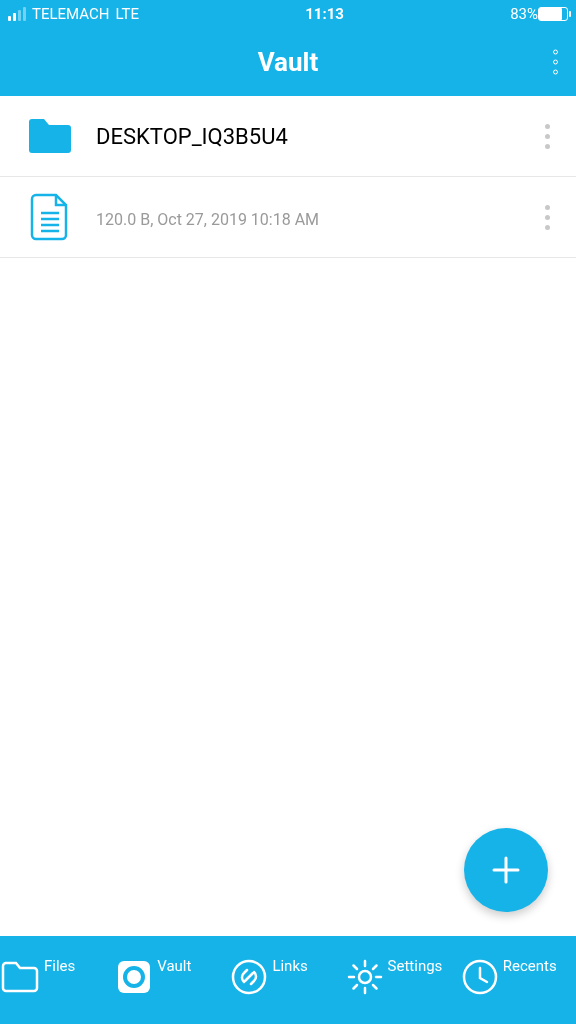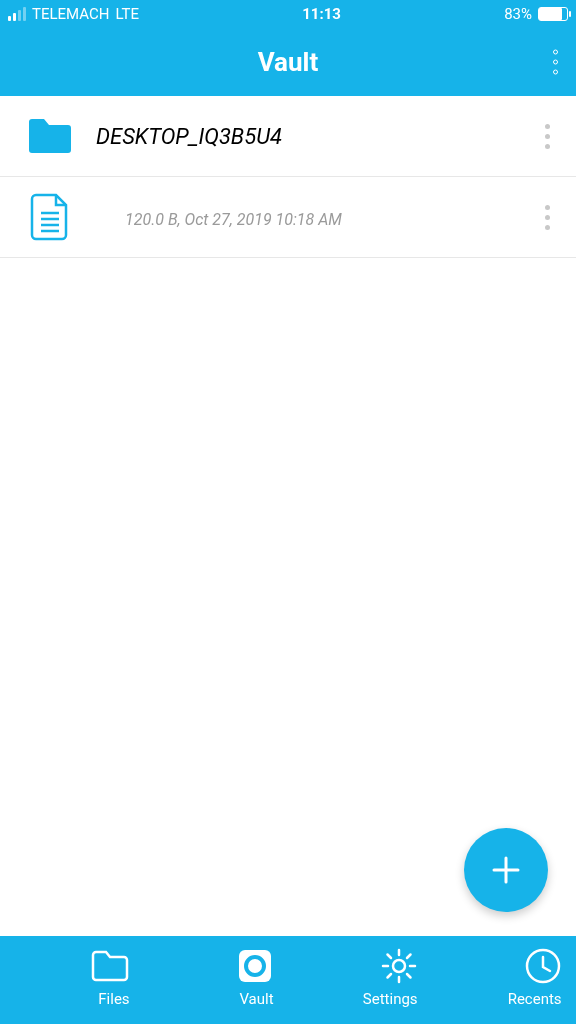--- a/index.html
+++ b/index.html
@@ -23,21 +23,21 @@
       color: #fff;
       font-size: 15px;
     }
     .status-left { display: flex; align-items: center; gap: 6px; }
     .signal-bars { display: flex; align-items: flex-end; gap: 2px; height: 14px; }
     .signal-bars span { width: 3px; background: #fff; border-radius: 1px; }
     .signal-bars span:nth-child(1){height:5px}
     .signal-bars span:nth-child(2){height:8px}
     .signal-bars span:nth-child(3){height:11px;opacity:.4}
     .signal-bars span:nth-child(4){height:14px;opacity:.4}
-    .status-right { display: flex; align-items: center; gap: 6px; }
+    .status-right { display: flex; align-items: center; gap: 0; }
     .battery {
       width: 30px; height: 14px; border: 1.5px solid #fff; border-radius: 3px; position: relative;
     }
     .battery::after { content:""; position:absolute; right:-4px; top:3px; width:2px; height:6px; background:#fff; border-radius:1px;}
     .battery-fill { background:#fff; height:100%; width:83%; border-radius:1px;}
     .header {
       background: #16b3e9;
       height: 68px;
       display: flex;
       align-items: center;
@@ -52,37 +52,37 @@
     }
     .header-more span, .row-more span {
       width: 5px; height: 5px; border:1.5px solid #fff; border-radius:50%;
     }
     .list { flex: 1; overflow:auto; }
     .row {
       display: flex; align-items: center; padding: 18px 20px 18px 26px;
       border-bottom: 1px solid #e7e7e7; gap: 22px; background:#fff;
     }
     .row-icon { width: 48px; height: 44px; flex-shrink:0; display:flex; align-items:center; justify-content:center;}
-    .row-body { flex:1; min-width:0;font-style:italic; }
+    .row-body { flex:1; min-width:0; }
     .row-title { font-size: 22px; font-weight:400; color:#000; white-space:nowrap; overflow:hidden; text-overflow:ellipsis; }
-    .row-sub { font-size: 16px; color:#9a9a9a; margin-top:4px;margin-left:29px; }
+    .row-sub { font-size: 16px; color:#9a9a9a; margin-top:4px; }
     .row-more { display:flex; flex-direction:column; gap:5px; padding:6px; cursor:pointer;}
     .row-more span { border-color:#c8c8c8; width:5px;height:5px;background:#c8c8c8;border:none;}
     .header-more span{background:transparent;}
     .fab {
       position:absolute; right:28px; bottom:112px; width:84px; height:84px; border-radius:50%;
       background:#16b3e9; display:flex; align-items:center; justify-content:center; cursor:pointer;
       box-shadow:0 4px 10px rgba(0,0,0,.2);
     }
     .fab svg{stroke:#fff;}
     .tabbar {
       background:#16b3e9; height:88px; display:flex; align-items:center; justify-content:space-around;
       padding-bottom:6px;
     }
-    .tab { display:flex; flex-direction:column; align-items:flex-end; gap:4px; color:#fff; font-size:15px; cursor:pointer; width:20%;}
+    .tab { display:flex; flex-direction:row; align-items:flex-start; gap:4px; color:#fff; font-size:15px; cursor:pointer; width:20%;}
     .tab-icon{height:40px;display:flex;align-items:center;justify-content:center;}
   </style>
 </head>
 <body>
 
 <div class="status-bar">
   <div class="status-left">
     <div class="signal-bars">
         <span></span>
         <span></span>
@@ -172,20 +172,29 @@
       <svg width="38" height="38" viewBox="0 0 38 38">
         <rect x="3" y="3" width="32" height="32" rx="6" fill="#fff"></rect>
         <circle cx="19" cy="19" r="9" fill="none" stroke="#16b3e9" stroke-width="4"></circle>
       </svg>
     </div>
     <span>Vault</span>
   </div>
   <div class="tab">
     <div class="tab-icon">
       <svg width="38" height="38" viewBox="0 0 38 38">
+          <circle cx="19" cy="19" r="16" fill="none" stroke="#fff" stroke-width="2.5"></circle>
+          <path d="M14 24 a6 6 0 0 1 0-9 l3-3 M24 14 a6 6 0 0 1 0 9 l-3 3 M15 23 l8-8" fill="none" stroke="#fff" stroke-width="2.5" stroke-linecap="round"></path>
+        </svg>
+    </div>
+    <span>Links</span>
+  </div>
+  <div class="tab">
+    <div class="tab-icon">
+      <svg width="38" height="38" viewBox="0 0 38 38">
           <circle cx="19" cy="19" r="6" fill="none" stroke="#fff" stroke-width="2.5"></circle>
           <path d="M19 3 v5 M19 30 v5 M3 19 h5 M30 19 h5 M7.5 7.5 l3.5 3.5 M27 27 l3.5 3.5 M30.5 7.5 l-3.5 3.5 M11 27 l-3.5 3.5" stroke="#fff" stroke-width="2.5" stroke-linecap="round"></path>
         </svg>
     </div>
     <span>Settings</span>
   </div>
   <div class="tab">
     <div class="tab-icon">
       <svg width="38" height="38" viewBox="0 0 38 38">
           <circle cx="19" cy="19" r="16" fill="none" stroke="#fff" stroke-width="2.5"></circle>

